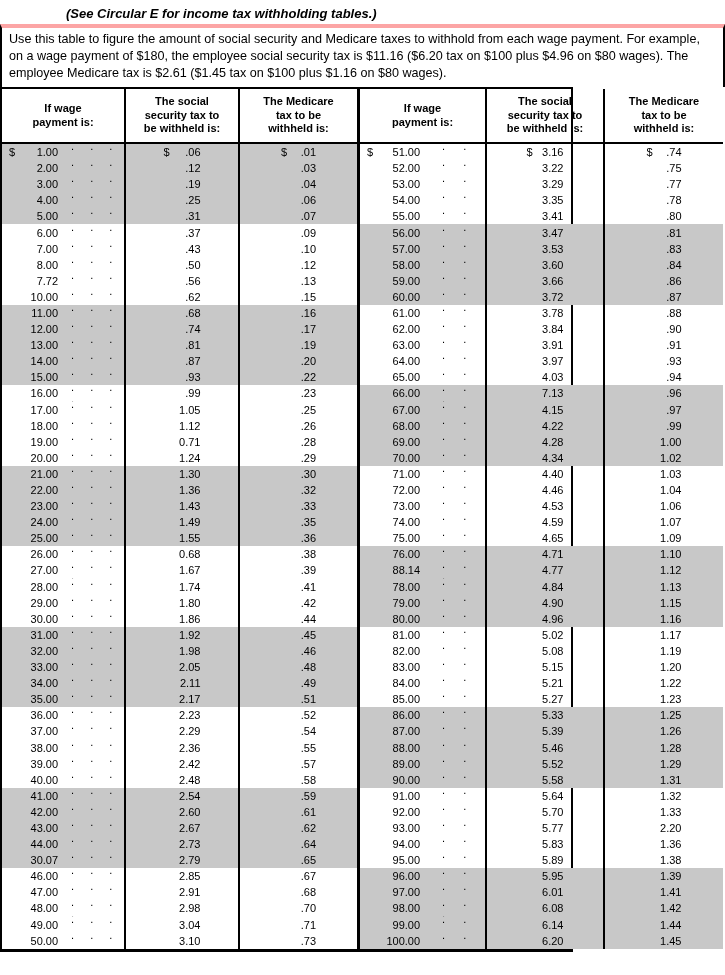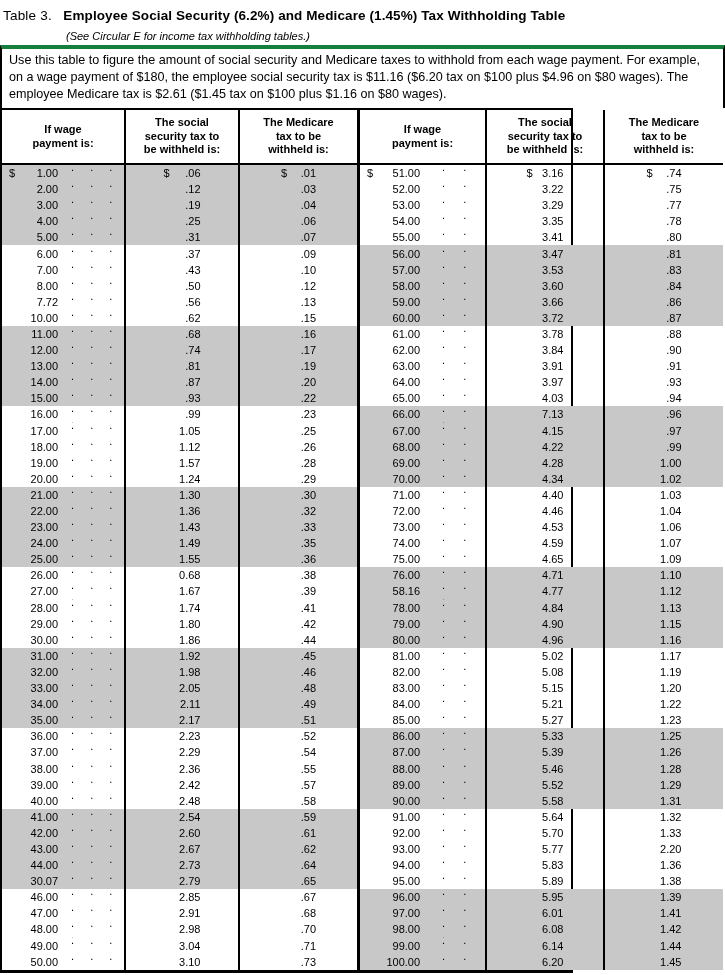--- a/index.html
+++ b/index.html
@@ -4,24 +4,24 @@
 <style>
   html,body { margin:0; padding:0; background:#ffffff; }
   body { width:725px; font-family:"Liberation Sans","DejaVu Sans",sans-serif; color:#000; }
   .page { width:725px; height:975px; box-sizing:border-box; position:relative; }
 
   
   .title-block { padding:6px 2px 3px 3px; }
   .title-line { white-space:nowrap; }
   .t-prefix { font-size:13.5px; letter-spacing:.2px; }
   .t-main { font-size:13.5px; font-weight:bold; margin-left:7px; letter-spacing:.1px; }
-  .t-sub { font-size:11px; font-style:italic; margin-left:63px; margin-top:6px; }
+  .t-sub { font-size:13px; font-style:italic; margin-left:63px; margin-top:0;font-weight:bold; }
 
   
-  .intro-box { box-sizing:border-box; width:725px; border-left:2px solid #000; border-right:2px solid #000; border-top:4px solid #15803d; padding:3px 7px 5px 7px; }
+  .intro-box { box-sizing:border-box; width:725px; border-left:2px solid #000; border-right:2px solid #000; border-top:4px solid #fca5a5; padding:3px 7px 5px 7px; }
   .intro-box p { margin:0; font-size:12.6px; line-height:17px; }
 
   
   .tax-table { box-sizing:border-box; width:573px; border-left:2px solid #000; border-right:2px solid #000; border-top:2px solid #000; border-bottom:3px solid #000; }
   .thead, .tbody { display:grid; grid-template-columns:124px 114px 120px 127px 118px 118px; }
   .tbody { grid-auto-rows:16.1px; }
   .hcell { box-sizing:border-box; height:55px; display:flex; align-items:center; justify-content:center; border-bottom:2px solid #000; }
   .hcell span { display:block; text-align:center; font-weight:bold; font-size:11px; line-height:13.5px; white-space:pre-line; }
   .bc1,.bc2,.bc4,.bc5 { border-right:2px solid #000; }
   .bc3 { border-right:3px solid #000; }
@@ -39,24 +39,20 @@
   .tax-box-md { width:35px; }
   .tax-box .cur { text-align:left; }
   .tax-box .val { text-align:right; }
 </style>
 </head>
 <body>
 
 <div class="page">
 
   <div class="title-block">
-    <div class="title-line">
-      <span class="t-prefix">Table 3.</span>
-      <span class="t-main">Employee Social Security (6.2%) and Medicare (1.45%) Tax Withholding Table</span>
-    </div>
     <div class="t-sub">(See Circular E for income tax withholding tables.)</div>
   </div>
 
   <div class="intro-box">
     <p>Use this table to figure the amount of social security and Medicare taxes to withhold from each wage payment. For example, on a wage payment of $180, the employee social security tax is $11.16 ($6.20 tax on $100 plus $4.96 on $80 wages). The employee Medicare tax is $2.61 ($1.45 tax on $100 plus $1.16 on $80 wages).</p>
   </div>
 
   <div class="tax-table">
     <div class="thead">
       <div class="hcell bc1">
@@ -702,21 +698,21 @@
           </span>
         </div>
         <div class="cell col-w half-0 bc1">
           <span class="cur"></span>
           <span class="num">19.00</span>
           <span class="dots">. . . .</span>
         </div>
         <div class="cell col-t half-0 bc2">
           <span class="tax-box tax-box-ss">
             <span class="cur"></span>
-            <span class="val">1.57</span>
+            <span class="val">0.71</span>
           </span>
         </div>
         <div class="cell col-t half-0 bc3">
           <span class="tax-box tax-box-md">
             <span class="cur"></span>
             <span class="val">.28</span>
           </span>
         </div>
         <div class="cell col-w half-1 bc4 shaded">
           <span class="cur"></span>
@@ -985,21 +981,21 @@
           </span>
         </div>
         <div class="cell col-t half-0 bc3">
           <span class="tax-box tax-box-md">
             <span class="cur"></span>
             <span class="val">.39</span>
           </span>
         </div>
         <div class="cell col-w half-1 bc4 shaded">
           <span class="cur"></span>
-          <span class="num">58.16</span>
+          <span class="num">88.14</span>
           <span class="dots">. . .</span>
         </div>
         <div class="cell col-t half-1 bc5 shaded">
           <span class="tax-box tax-box-ss">
             <span class="cur"></span>
             <span class="val">4.77</span>
           </span>
         </div>
         <div class="cell col-t half-1 shaded">
           <span class="tax-box tax-box-md">

